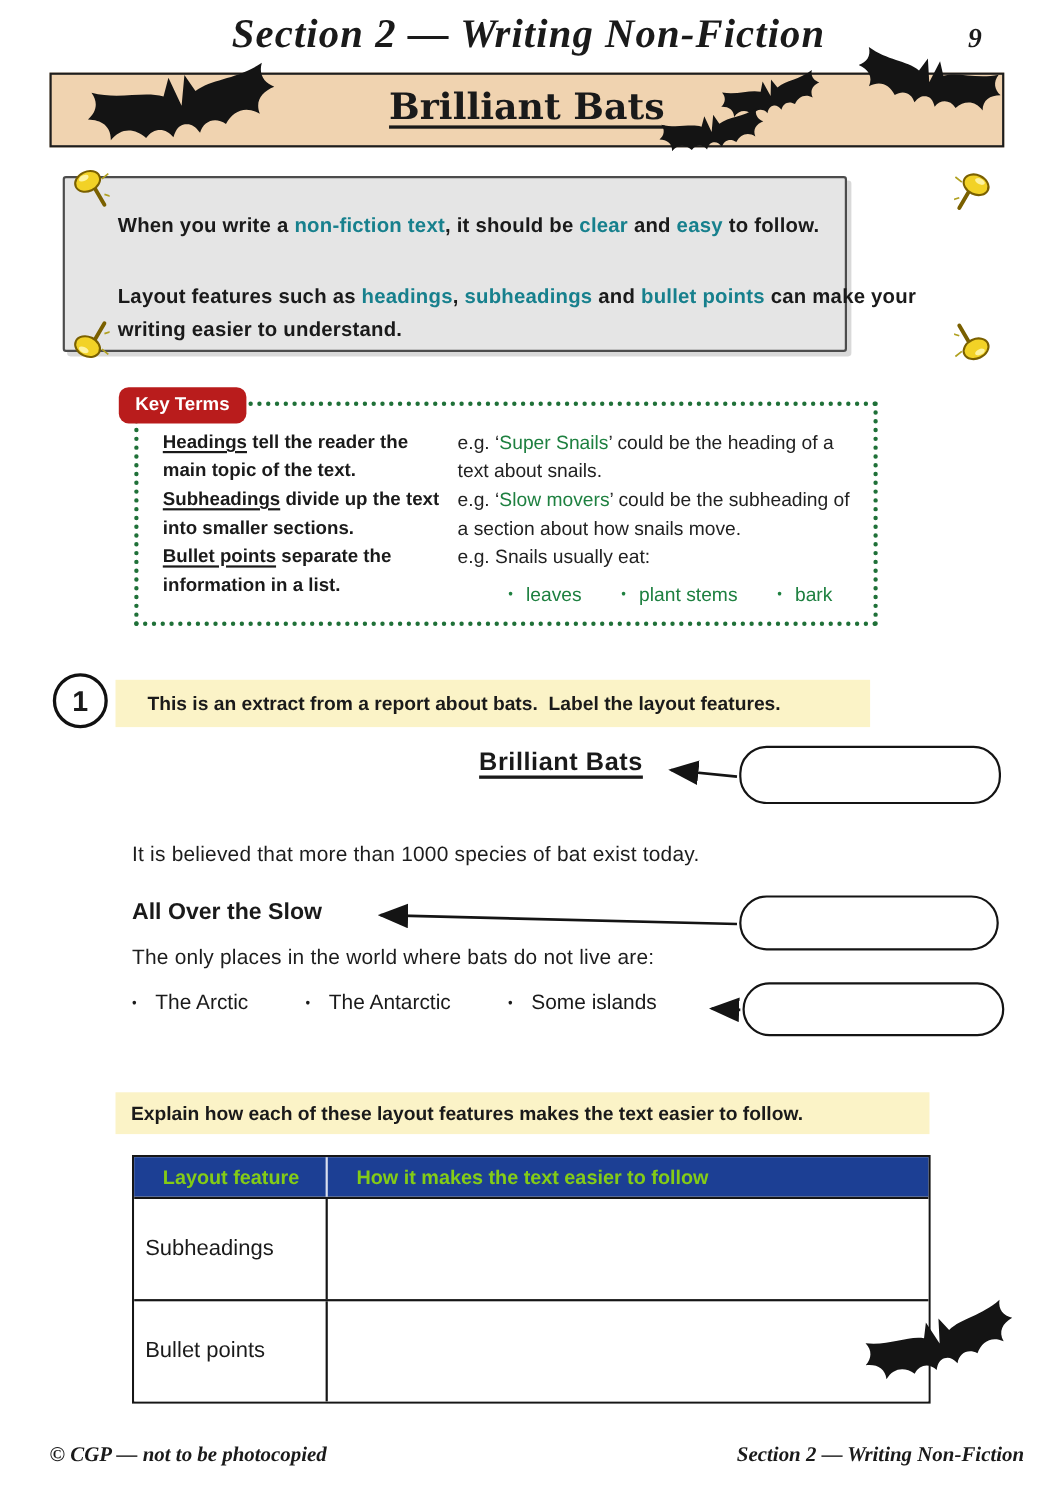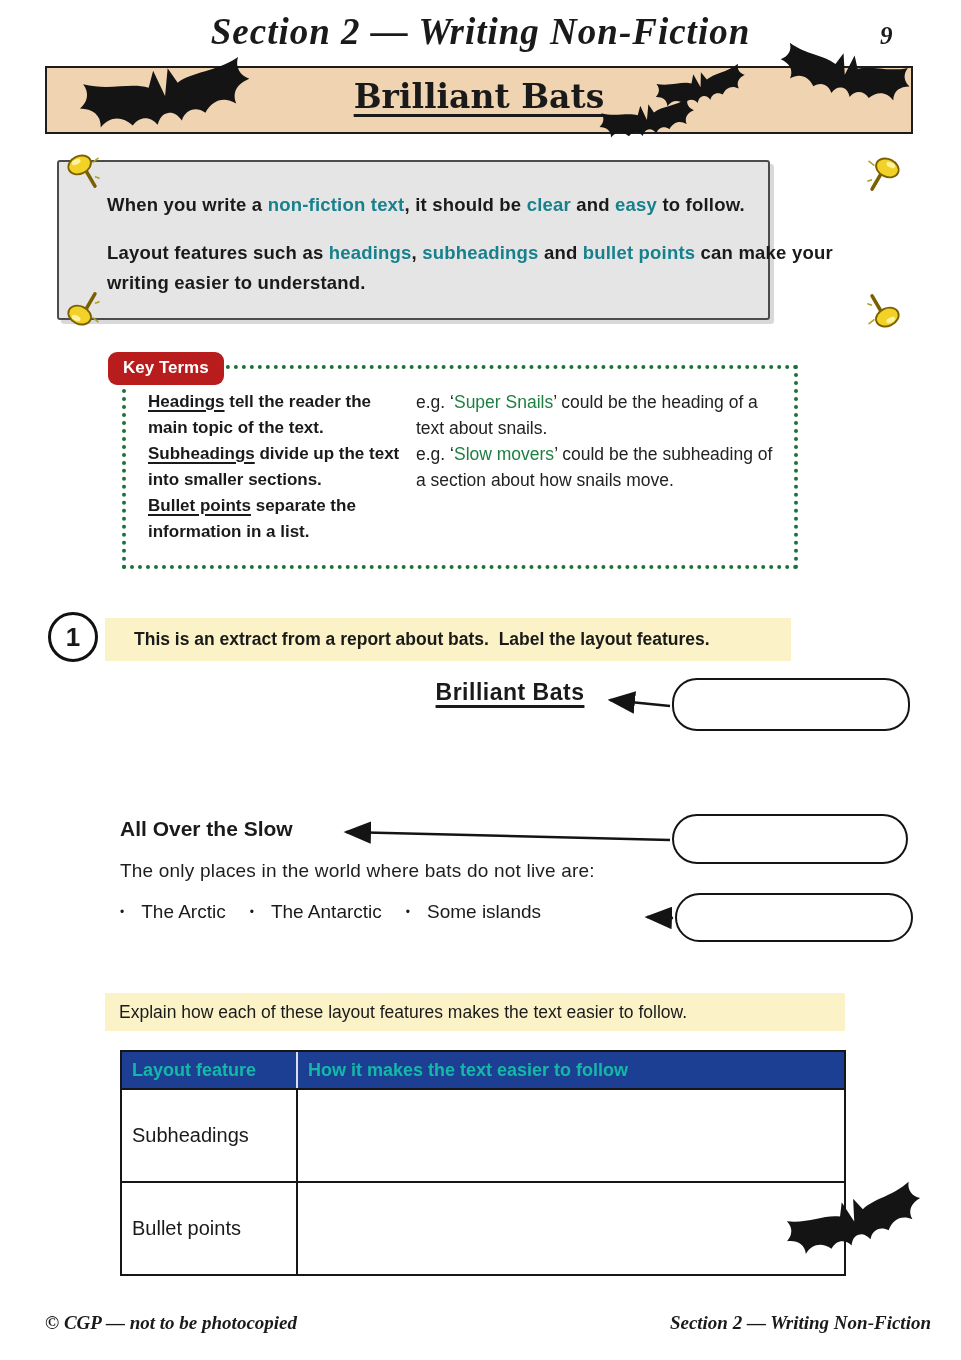--- a/index.html
+++ b/index.html
@@ -25,21 +25,21 @@
   .bat { position:absolute; z-index:5; }
   .bat svg { display:block; width:100%; height:100%; }
 
   
   .note { position:absolute; left:57px; top:160px; width:713px; height:160px;
       background:#e5e5e5; border:2.5px solid #4c4c4c; border-radius:3px;
       box-shadow:4px 4px 0 rgba(0,0,0,0.15); box-sizing:border-box; }
   .note p { position:absolute; left:48px; margin:0; font-size:18.5px; font-weight:bold;
       letter-spacing:0.2px; line-height:30px; }
   .note-p1 { top:28px; }
-  .note-p2 { top:76px; width:738px; }
+  .note-p2 { top:92px; width:738px; }
   .teal { color:#17808d; }
   .pin { position:absolute; width:36px; height:40px; z-index:6; }
   .pin svg { display:block; width:100%; height:100%; }
   .pin-tr { transform:scaleX(-1); }
   .pin-bl { transform:scaleY(-1); }
   .pin-br { transform:scale(-1,-1); }
 
   
   .keyterms { position:absolute; left:122px; top:365px; width:676px; height:204px;
       border:4px dotted #1f7038; box-sizing:border-box; }
@@ -63,39 +63,39 @@
       box-sizing:border-box; white-space:pre-wrap; }
 
   
   .ex-heading { position:absolute; left:260px; top:679px; width:500px; text-align:center;
       font-size:23px; font-weight:bold; letter-spacing:0.5px;
       text-decoration:underline; text-decoration-thickness:2.5px; text-underline-offset:5px; }
   .ex-sub { position:absolute; left:120px; font-size:21px; font-weight:bold; }
   .ex-sub1 { top:724px; } .ex-sub2 { top:817px; }
   .ex-p { position:absolute; left:120px; margin:0; font-size:19px; color:#1d1d1d; letter-spacing:0.2px; }
   .ex-p1 { top:767px; } .ex-p2 { top:860px; }
-  .ex-bullets { position:absolute; left:120px; top:901px; display:flex; gap:24px; font-size:19px; }
+  .ex-bullets { position:absolute; left:120px; top:901px; display:flex; gap:52px; font-size:19px; }
   .ex-bi::before { content:"•"; font-size:12px; margin-right:17px; position:relative; top:-2px; }
 
   .label-box { position:absolute; background:#fff; border:2.5px solid #141414;
       border-radius:25px; box-sizing:border-box; }
   .lb1 { left:672px; top:678px; width:238px; height:53px; }
   .lb2 { left:672px; top:814px; width:236px; height:50px; }
   .lb3 { left:675px; top:893px; width:238px; height:49px; }
 
   .overlay { position:absolute; left:0; top:0; width:961px; height:1360px; pointer-events:none; z-index:4; }
 
   
   .t2-bar { position:absolute; left:105px; top:993px; width:740px; height:38px; background:#fbf3c7;
-      font-weight:normal; font-size:17.5px; line-height:38px; padding-left:14px; box-sizing:border-box; }
+      font-weight:bold; font-size:17.5px; line-height:38px; padding-left:14px; box-sizing:border-box; }
   .tbl { position:absolute; left:120px; top:1050px; width:726px;
       border:2.5px solid #161616; box-sizing:border-box; background:#fff; }
   .tbl-head { display:flex; background:#1c3f94; height:36px; }
-  .tbl-head .hc { color:#14b8a6; font-weight:bold; font-size:18px; line-height:36px;
-      padding-left:10px; box-sizing:border-box; }
+  .tbl-head .hc { color:#84cc16; font-weight:bold; font-size:18px; line-height:36px;
+      padding-left:26px; box-sizing:border-box; }
   .tbl-head .c1 { width:176px; border-right:2px solid #d9dfef; }
   .tbl-head .c2 { flex:1; }
   .tbl-row { display:flex; height:91px; border-top:2px solid #161616; background:#fff; }
   .tbl-row .c1 { width:176px; border-right:2px solid #161616; box-sizing:border-box;
       display:flex; align-items:center; padding-left:10px; font-size:20px; }
   .tbl-row .c2 { flex:1; }
 </style>
 </head>
 <body>
 
@@ -173,27 +173,36 @@
   </div>
 
   <div class="keyterms">
     <div class="kt-badge">Key Terms</div>
     <div class="kt-grid">
       <div class="kt-def"><span class="term">Headings</span><span> tell the reader the main topic of the text.</span></div>
       <div class="kt-ex"><span>e.g. ‘</span><span class="grn">Super Snails</span><span>’ could be the heading of a text about snails.</span></div>
       <div class="kt-def"><span class="term">Subheadings</span><span> divide up the text into smaller sections.</span></div>
       <div class="kt-ex"><span>e.g. ‘</span><span class="grn">Slow movers</span><span>’ could be the subheading of a section about how snails move.</span></div>
       <div class="kt-def"><span class="term">Bullet points</span><span> separate the information in a list.</span></div>
+      <div class="kt-ex">
+        <span>e.g. Snails usually eat:</span>
+        <div class="kt-bullets">
+          <span class="kt-bi">leaves</span>
+          <span class="kt-bi">plant stems</span>
+          <span class="kt-bi">bark</span>
+        </div>
+      </div>
     </div>
   </div>
 
   <div class="q-circle">1</div>
   <div class="q-bar">This is an extract from a report about bats.  Label the layout features.</div>
 
   <div class="ex-heading">Brilliant Bats</div>
+  <p class="ex-p ex-p1">It is believed that more than 1000 species of bat exist today.</p>
   <div class="ex-sub ex-sub2">All Over the Slow</div>
   <p class="ex-p ex-p2">The only places in the world where bats do not live are:</p>
   <div class="ex-bullets">
     <span class="ex-bi">The Arctic</span>
     <span class="ex-bi">The Antarctic</span>
     <span class="ex-bi">Some islands</span>
   </div>
 
   <div class="label-box lb1"></div>
   <div class="label-box lb2"></div>

